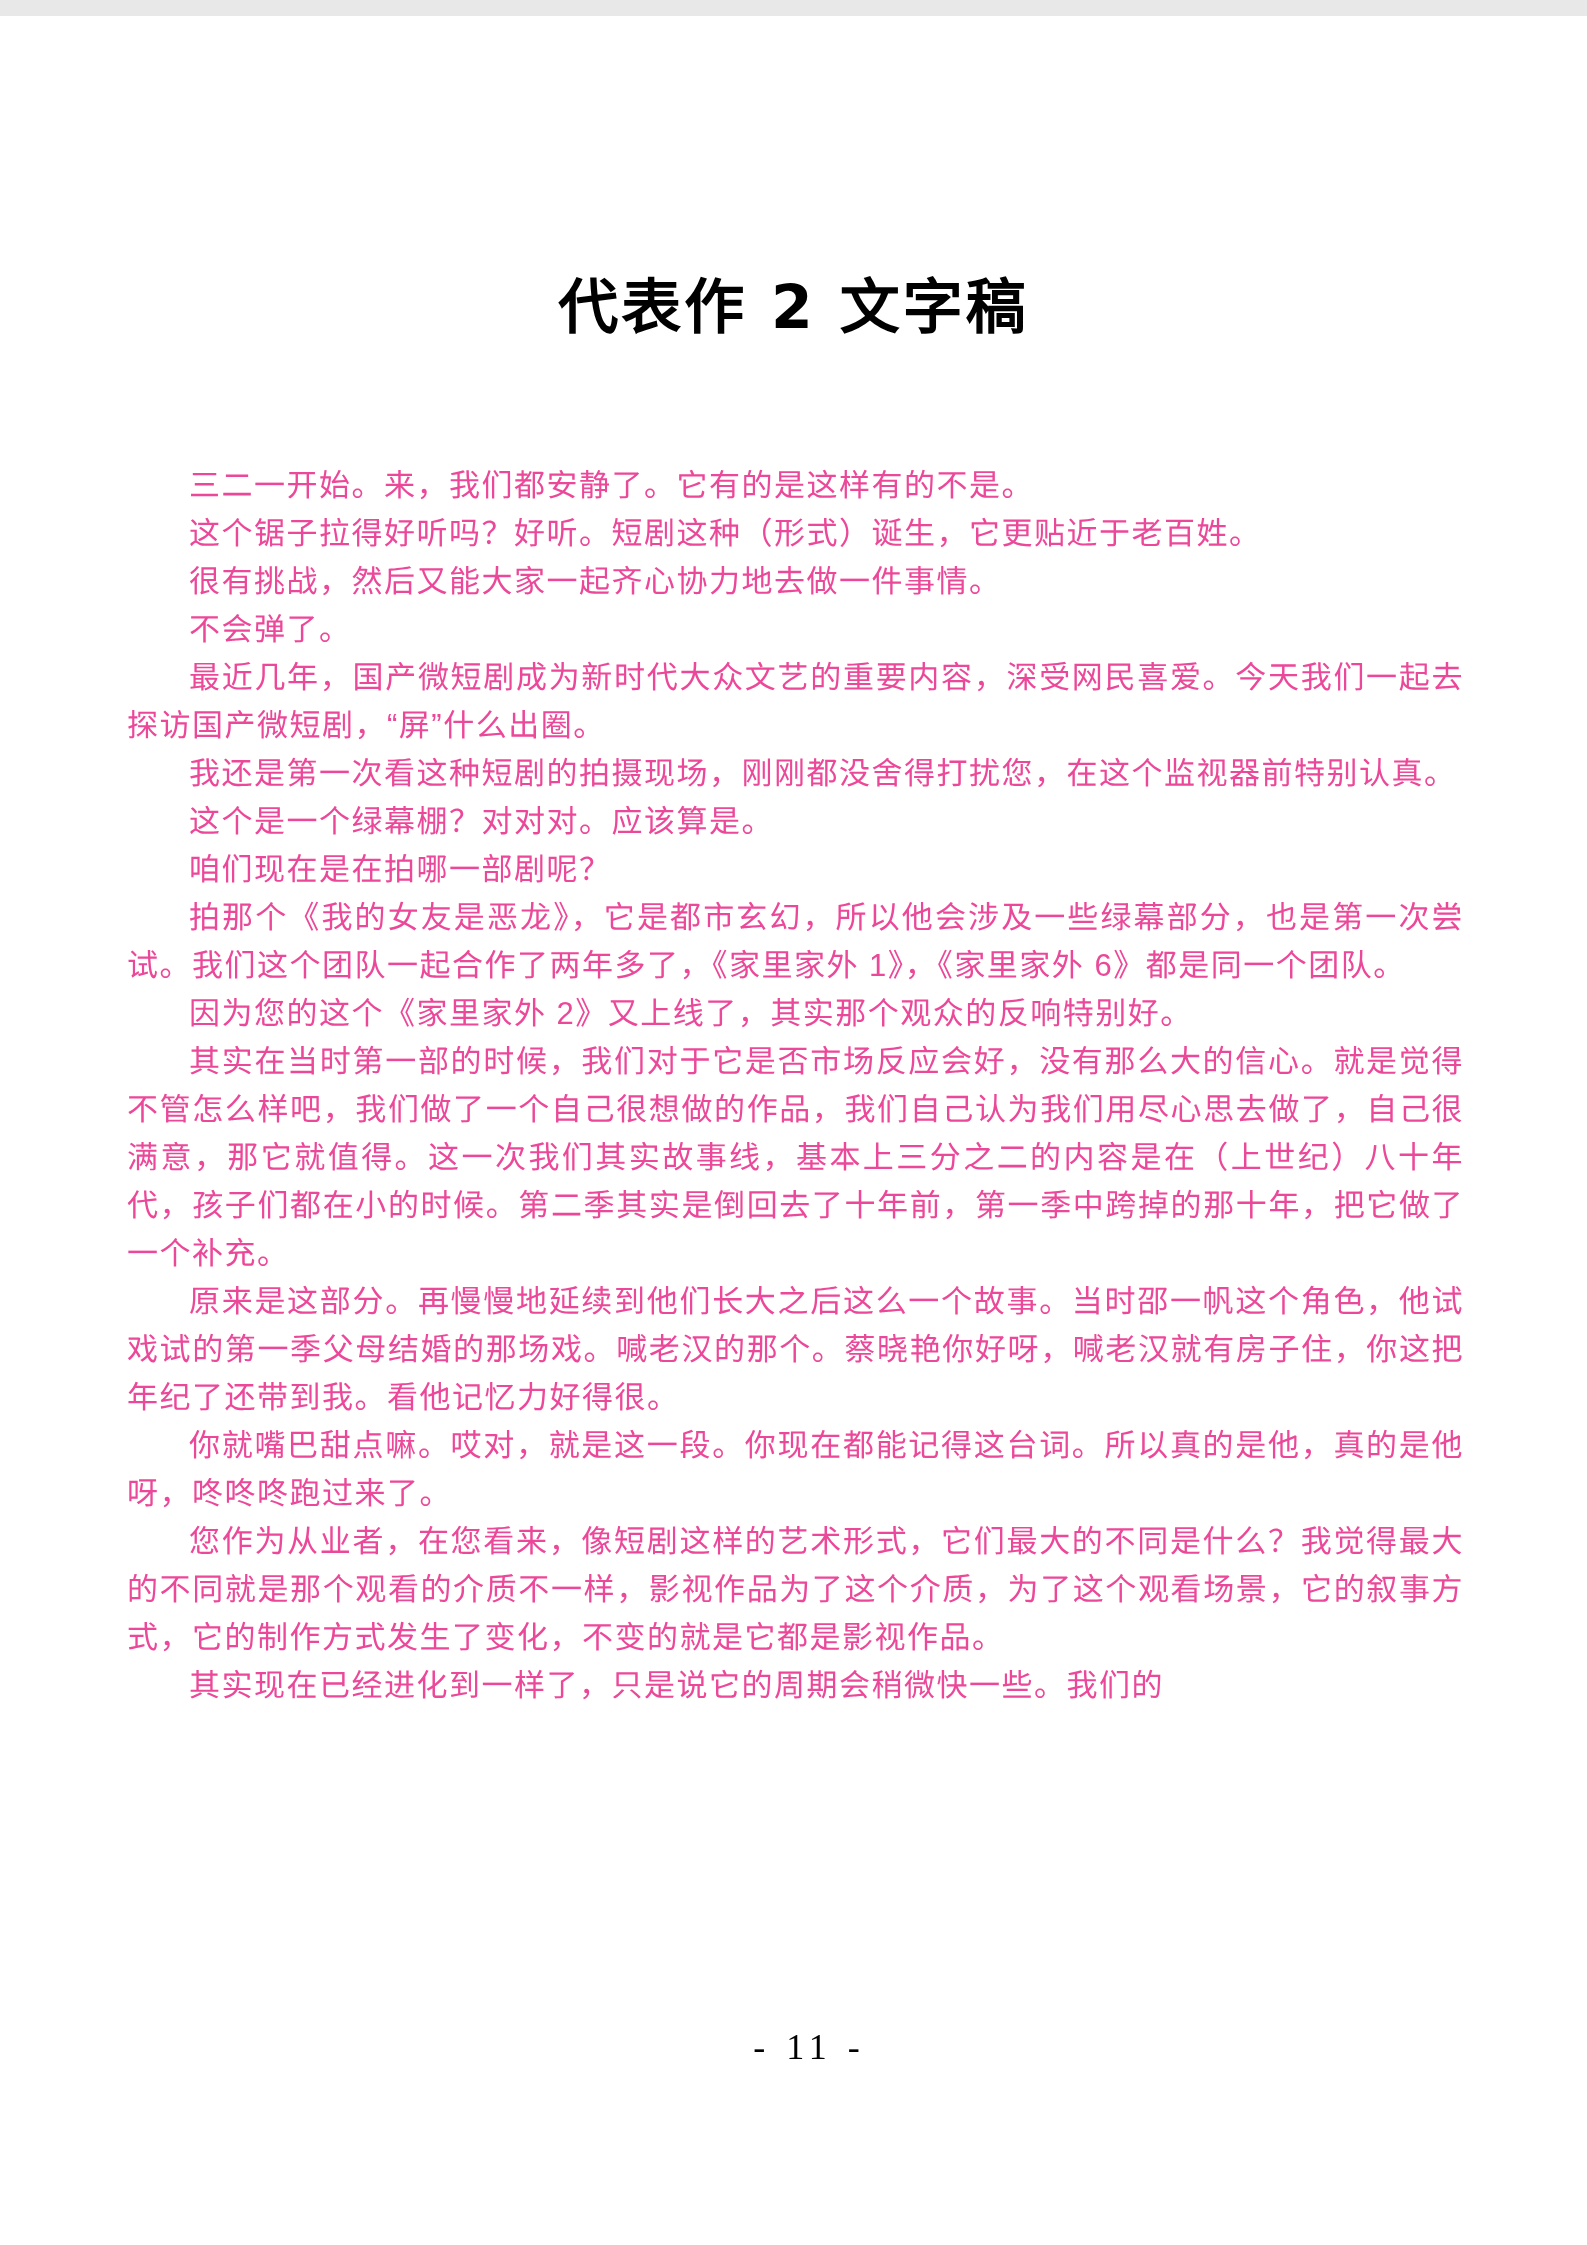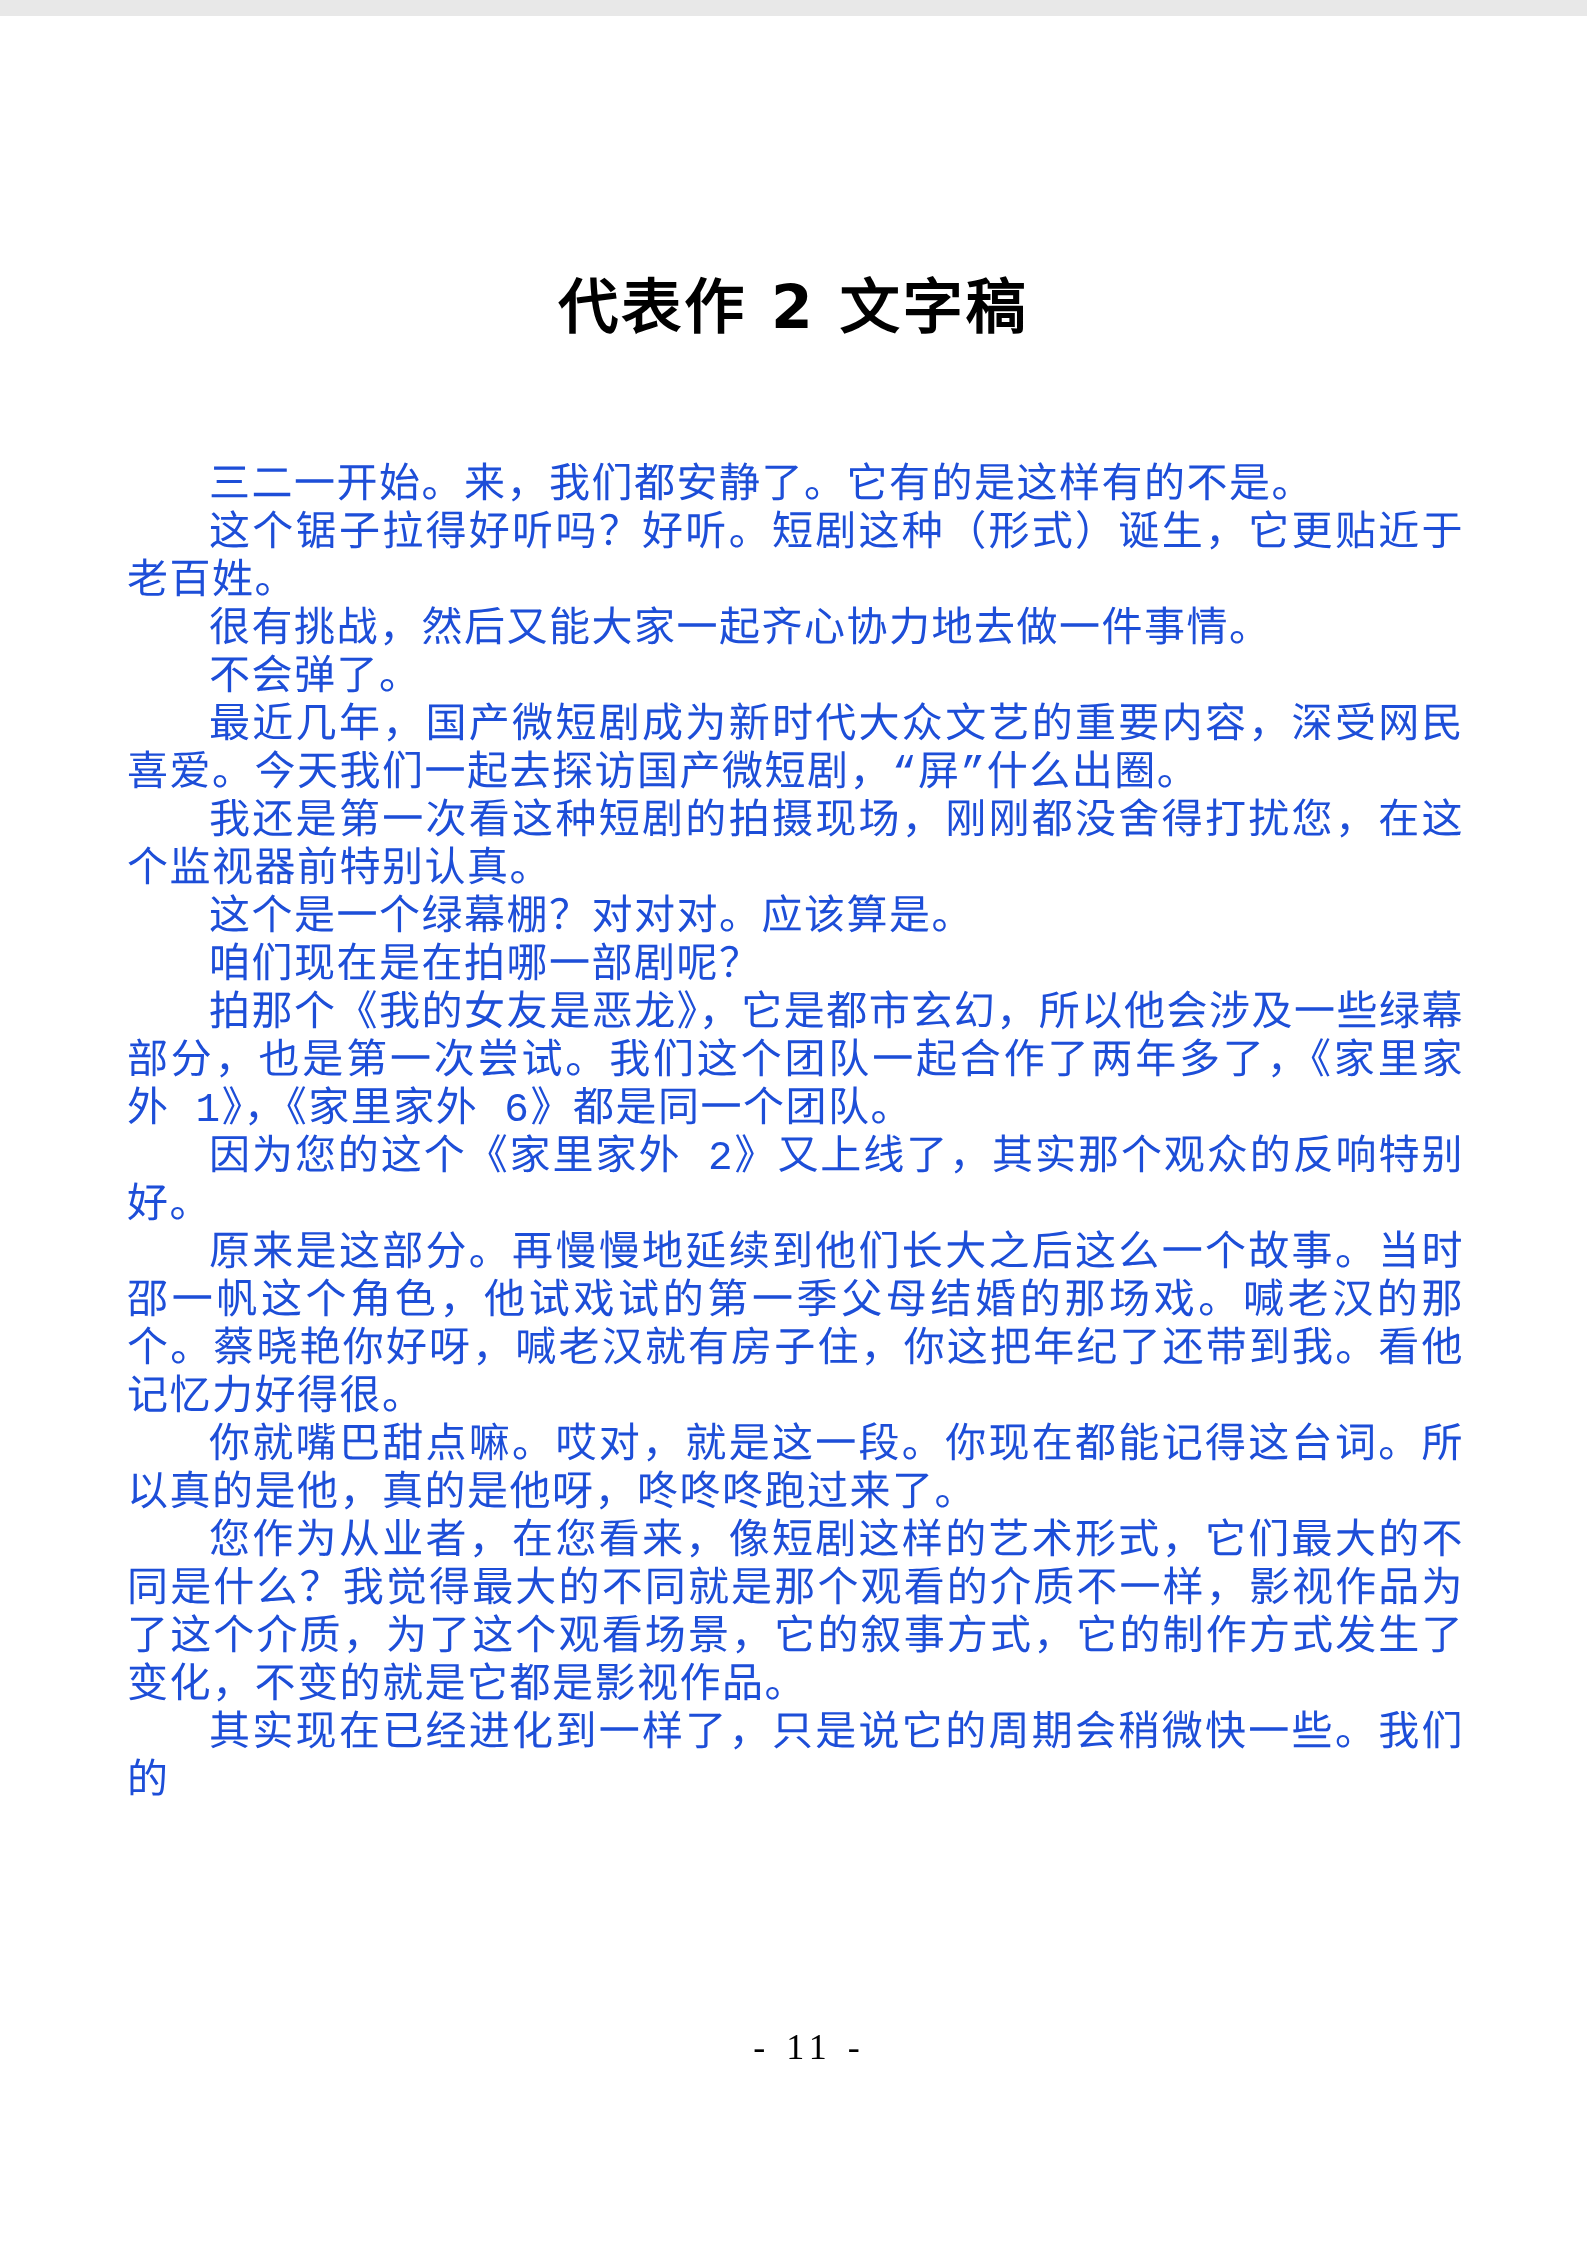--- a/index.html
+++ b/index.html
@@ -26,25 +26,25 @@
     font-size: 60px;
     letter-spacing: 3px;
     color: #000000;
     white-space: nowrap;
   }
   .doc-body {
     position: absolute;
     top: 446px;
     left: 127px;
     width: 1337px;
-    font-family: Liberation Mono, monospace;
-    font-size: 41px;
+    font-family: Liberation Sans, sans-serif;
+    font-size: 31px;
     line-height: 48px;
     letter-spacing: 1.5px;
-    color: #1d4ed8;
+    color: #ec4899;
     text-align: justify;
     text-justify: inter-character;
   }
   .doc-body p {
     margin: 0;
     padding: 0;
     text-indent: 2em;
     word-break: break-all;
     overflow-wrap: break-word;
   }
@@ -70,20 +70,21 @@
       <p>三二一开始。来，我们都安静了。它有的是这样有的不是。</p>
       <p>这个锯子拉得好听吗？好听。短剧这种（形式）诞生，它更贴近于老百姓。</p>
       <p>很有挑战，然后又能大家一起齐心协力地去做一件事情。</p>
       <p>不会弹了。</p>
       <p>最近几年，国产微短剧成为新时代大众文艺的重要内容，深受网民喜爱。今天我们一起去探访国产微短剧，“屏”什么出圈。</p>
       <p>我还是第一次看这种短剧的拍摄现场，刚刚都没舍得打扰您，在这个监视器前特别认真。</p>
       <p>这个是一个绿幕棚？对对对。应该算是。</p>
       <p>咱们现在是在拍哪一部剧呢？</p>
       <p>拍那个《我的女友是恶龙》，它是都市玄幻，所以他会涉及一些绿幕部分，也是第一次尝试。我们这个团队一起合作了两年多了，《家里家外 1》，《家里家外 6》都是同一个团队。</p>
       <p>因为您的这个《家里家外 2》又上线了，其实那个观众的反响特别好。</p>
+      <p>其实在当时第一部的时候，我们对于它是否市场反应会好，没有那么大的信心。就是觉得不管怎么样吧，我们做了一个自己很想做的作品，我们自己认为我们用尽心思去做了，自己很满意，那它就值得。这一次我们其实故事线，基本上三分之二的内容是在（上世纪）八十年代，孩子们都在小的时候。第二季其实是倒回去了十年前，第一季中跨掉的那十年，把它做了一个补充。</p>
       <p>原来是这部分。再慢慢地延续到他们长大之后这么一个故事。当时邵一帆这个角色，他试戏试的第一季父母结婚的那场戏。喊老汉的那个。蔡晓艳你好呀，喊老汉就有房子住，你这把年纪了还带到我。看他记忆力好得很。</p>
       <p>你就嘴巴甜点嘛。哎对，就是这一段。你现在都能记得这台词。所以真的是他，真的是他呀，咚咚咚跑过来了。</p>
       <p>您作为从业者，在您看来，像短剧这样的艺术形式，它们最大的不同是什么？我觉得最大的不同就是那个观看的介质不一样，影视作品为了这个介质，为了这个观看场景，它的叙事方式，它的制作方式发生了变化，不变的就是它都是影视作品。</p>
       <p>其实现在已经进化到一样了，只是说它的周期会稍微快一些。我们的</p>
     </div>
 
   <div class="page-footer">- 11 -</div>
 </div>
 
 </body></html>

